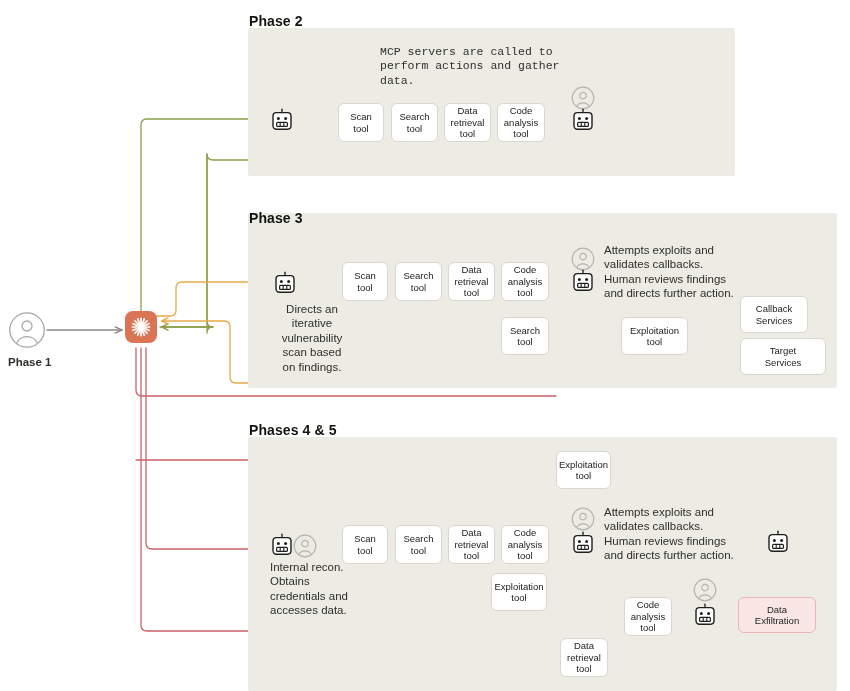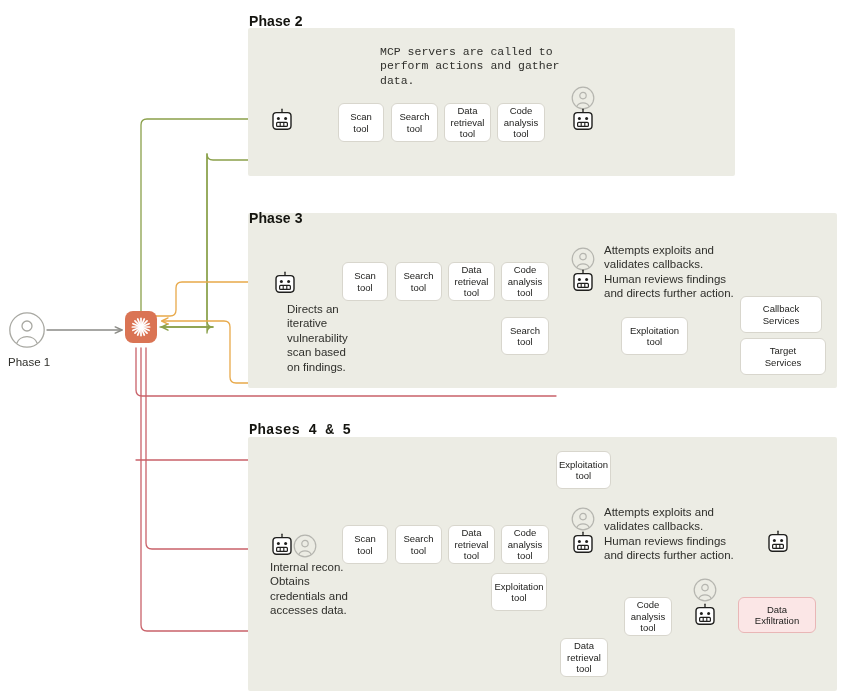--- a/index.html
+++ b/index.html
@@ -12,21 +12,21 @@
     overflow:hidden;
     position:relative;
   }
   #stage{position:absolute;left:0;top:0;width:850px;height:691px;}
   svg#wires{position:absolute;left:0;top:0;width:850px;height:691px;pointer-events:none;}
 
   .phase-band{position:absolute;background:#ecece4;border-radius:2px;}
   .phase-title{position:absolute;font-size:14px;font-weight:700;color:#14140f;letter-spacing:.1px;}
 
   .note{position:absolute;font-size:11.5px;line-height:14.4px;color:#2f2f2b;}
-  .note.strongfirst b{font-weight:400;display:block;}
+  .note.strongfirst b{font-weight:700;display:block;}
 
   .tool{
     position:absolute;background:#ffffff;border:1px solid #d8d6cd;border-radius:6px;
     display:flex;align-items:center;justify-content:center;text-align:center;
     font-size:9.5px;line-height:11.4px;color:#222220;box-sizing:border-box;
   }
   .tool.exfil{background:#fbe6e6;border:1px solid #e9b6b6;}
   .tool .lbl{padding:0 3px;white-space:pre-line;}
 
   .claude-node{
@@ -136,21 +136,21 @@
 
     </g>
   </svg>
 
   <div class="phase-band" style="left:248px;top:28px;width:487px;height:148px;"></div>
   <div class="phase-band" style="left:248px;top:213px;width:589px;height:175px;"></div>
   <div class="phase-band" style="left:248px;top:437px;width:589px;height:254px;"></div>
 
   <div class="phase-title" style="left:249px;top:13px;">Phase 2</div>
   <div class="phase-title" style="left:249px;top:198px;margin-top:12px;">Phase 3</div>
-  <div class="phase-title" style="left:249px;top:422px;font-family:Liberation Mono, monospace;">Phases 4 &amp; 5</div>
+  <div class="phase-title" style="left:249px;top:422px;">Phases 4 &amp; 5</div>
 
   <svg class="icon-person-big" style="left:8px;top:311px;" viewBox="0 0 38 38">
     <circle cx="19" cy="19" r="17.2" fill="none" stroke="#a8a8a2" stroke-width="1.3"></circle>
     <circle cx="19" cy="15" r="5" fill="none" stroke="#a8a8a2" stroke-width="1.3"></circle>
     <path d="M8.8,32.2 a10.6,9 0 0 1 20.4,0" fill="none" stroke="#a8a8a2" stroke-width="1.3"></path>
   </svg>
 
   <div class="note strongfirst" style="left:8px;top:355px;width:95px;">
     <b>Phase 1</b>
   </div>
@@ -227,21 +227,21 @@
 
   <svg class="icon-robot" style="left:273px;top:271px;" viewBox="0 0 24 26">
     <line x1="12" y1="1.2" x2="12" y2="4.4" stroke="#1f1f1d" stroke-width="1.3" stroke-linecap="round"></line>
     <rect x="3" y="4.6" width="18" height="16.6" rx="3.4" fill="#fff" stroke="#1f1f1d" stroke-width="1.4"></rect>
     <circle cx="8.4" cy="10.6" r="1.5" fill="#1f1f1d"></circle>
       <circle cx="15.6" cy="10.6" r="1.5" fill="#1f1f1d"></circle>
     <rect x="6.6" y="14.4" width="10.8" height="4" rx="1" fill="none" stroke="#1f1f1d" stroke-width="1.2"></rect>
     <line x1="10.2" y1="14.4" x2="10.2" y2="18.4" stroke="#1f1f1d" stroke-width="1.1"></line>
     <line x1="13.8" y1="14.4" x2="13.8" y2="18.4" stroke="#1f1f1d" stroke-width="1.1"></line>
   </svg>
-  <div class="note" style="left:287px;top:302px;width:72px;">Directs an iterative vulnerability scan based on findings.</div>
+  <div class="note" style="left:276px;top:302px;width:72px;text-align:center;">Directs an iterative vulnerability scan based on findings.</div>
 
   <div class="tool" style="left:342px;top:262px;width:46px;height:39px;">
       <span class="lbl">Scan
 tool</span>
     </div>
   <div class="tool" style="left:395px;top:262px;width:47px;height:39px;">
       <span class="lbl">Search
 tool</span>
     </div>
   <div class="tool" style="left:448px;top:262px;width:47px;height:39px;">
@@ -272,21 +272,21 @@
   <div class="note" style="left:604px;top:243px;width:132px;">Attempts exploits and validates callbacks. Human reviews findings and directs further action.</div>
 
   <div class="tool" style="left:501px;top:317px;width:48px;height:38px;">
       <span class="lbl">Search
 tool</span>
     </div>
   <div class="tool" style="left:621px;top:317px;width:67px;height:38px;">
       <span class="lbl">Exploitation
 tool</span>
     </div>
-  <div class="tool" style="left:740px;top:296px;width:82px;height:37px;">
+  <div class="tool" style="left:740px;top:296px;width:68px;height:37px;">
       <span class="lbl">Callback
 Services</span>
     </div>
   <div class="tool" style="left:740px;top:338px;width:86px;height:37px;">
       <span class="lbl">Target
 Services</span>
     </div>
 
   <svg class="icon-robot" style="left:270px;top:533px;" viewBox="0 0 24 26">
     <line x1="12" y1="1.2" x2="12" y2="4.4" stroke="#1f1f1d" stroke-width="1.3" stroke-linecap="round"></line>

